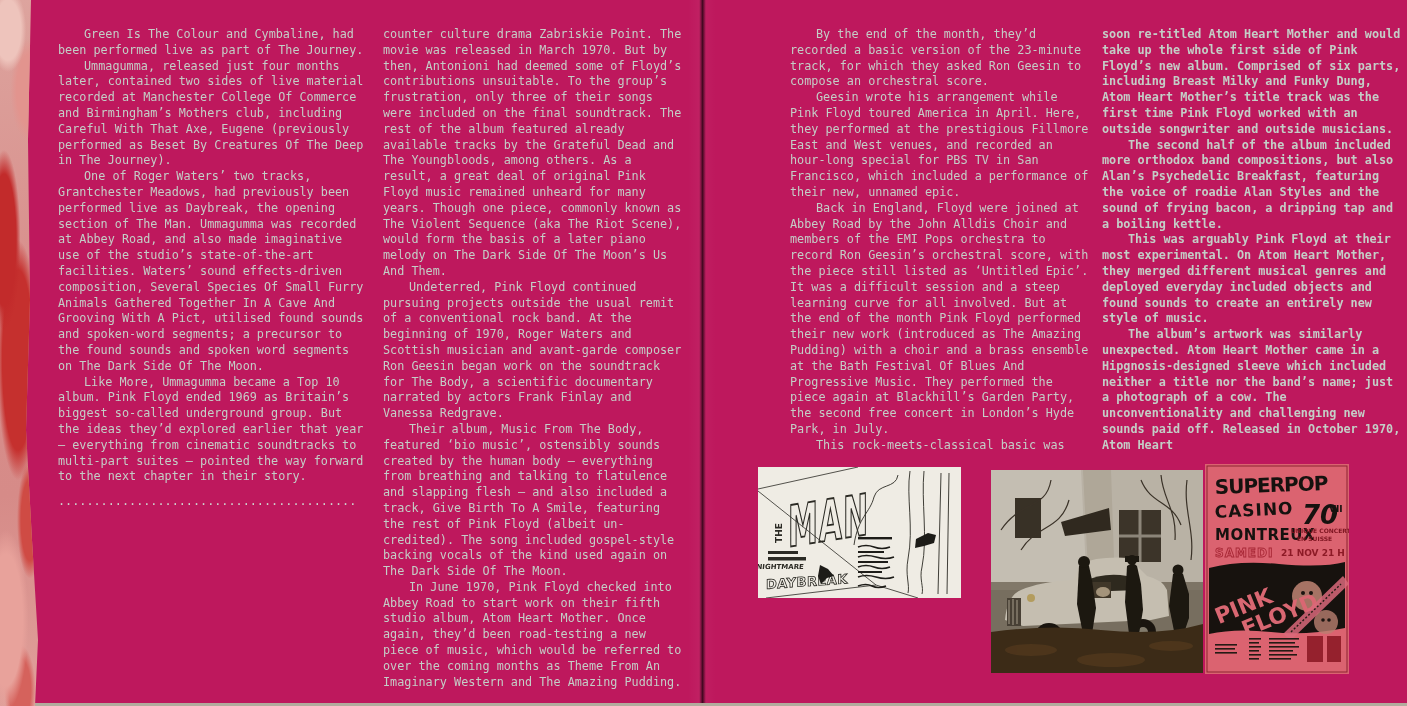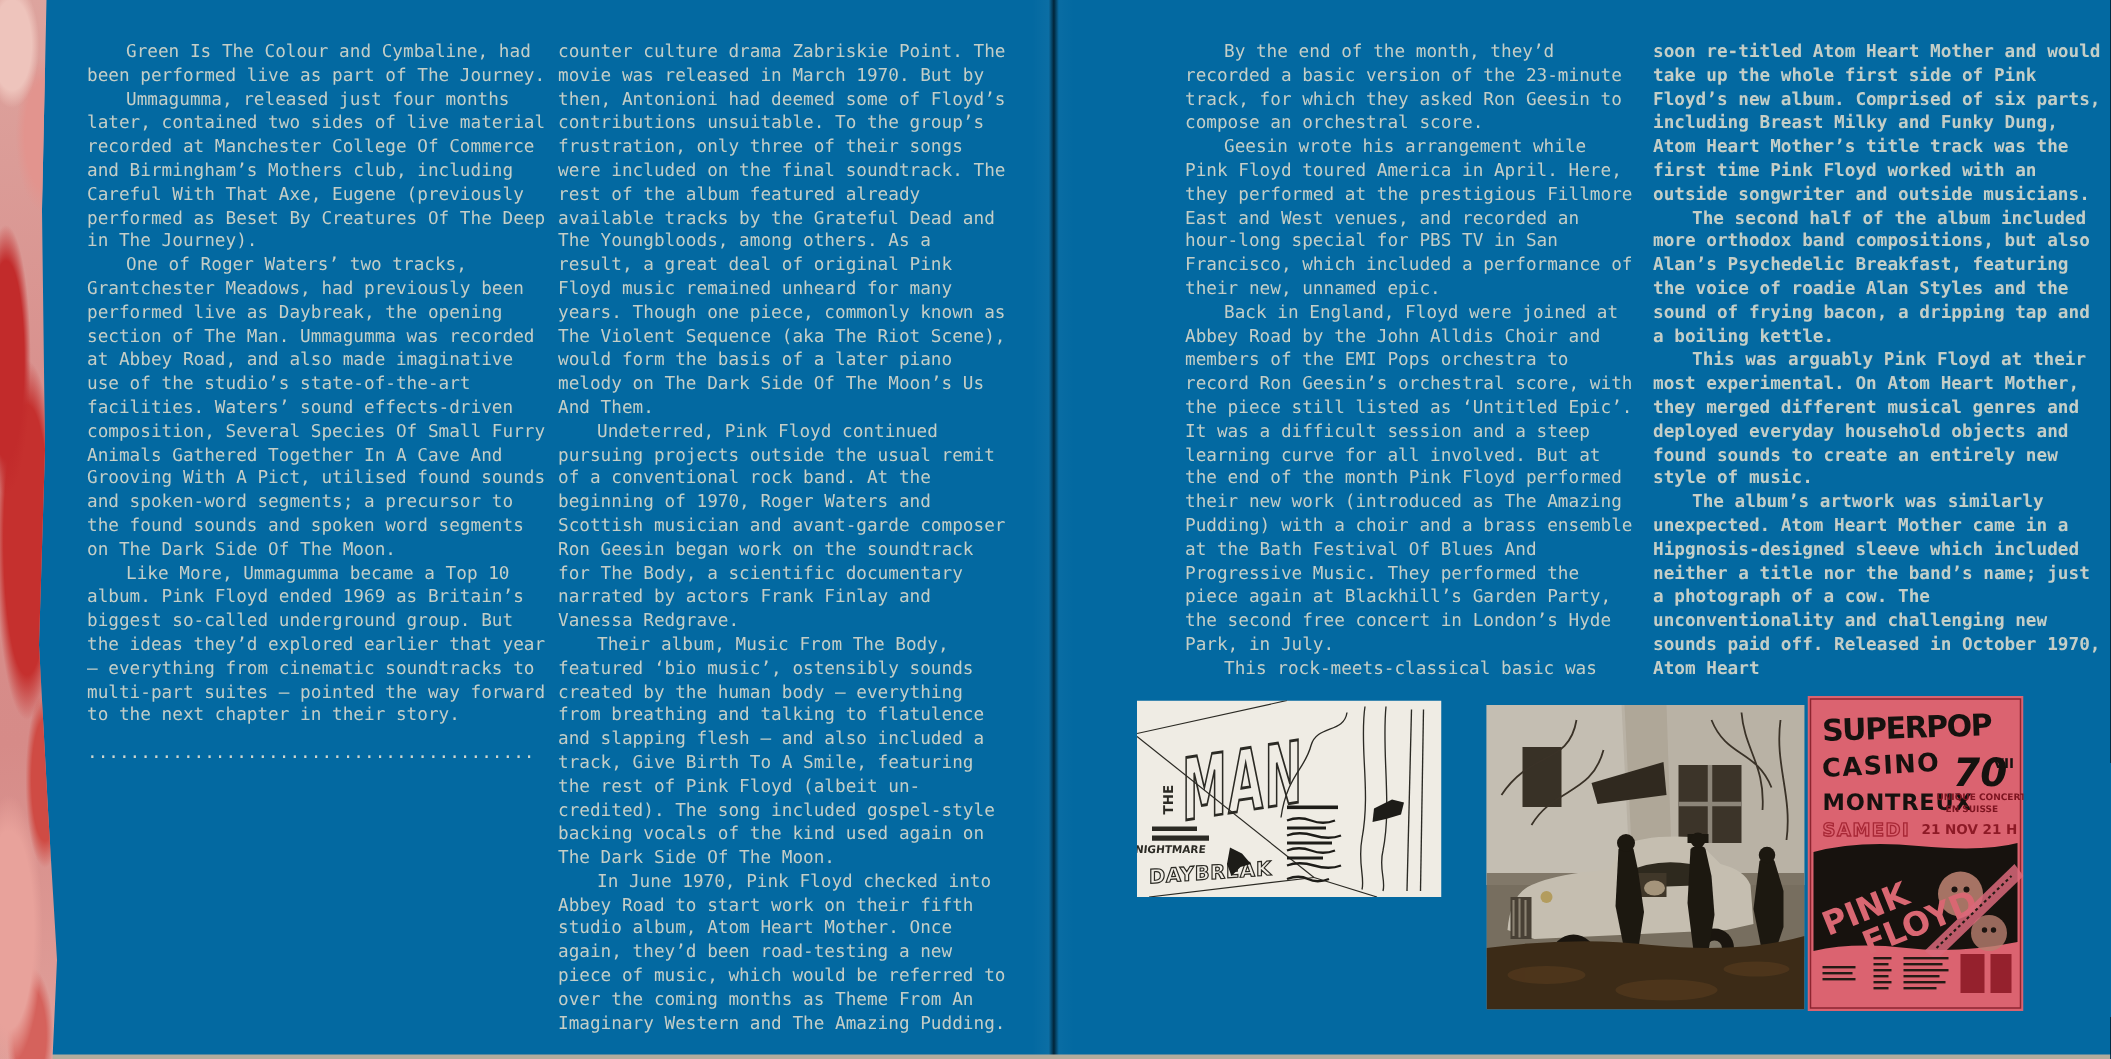--- a/index.html
+++ b/index.html
@@ -1,18 +1,18 @@
 <!DOCTYPE html>
 <html><head>
 <meta charset="utf-8">
 <style>
   html,body{margin:0;padding:0;background:#000;}
   #stage{
     position:relative;width:1407px;height:706px;overflow:hidden;
-    background:#0369a1;
+    background:#be185d;
     font-family:"DejaVu Sans Mono","Liberation Mono",monospace;
   }
   
   #marble{
     position:absolute;left:0;top:0;width:40px;height:706px;z-index:5;
     clip-path:polygon(0px 0px,31px 0px,28px 140px,30px 300px,26px 430px,32px 540px,38px 640px,35px 706px,0px 706px);
     background:
       radial-gradient(26px 60px at 8px 30px,  #eec4bc 0 50%, rgba(0,0,0,0) 70%),
       radial-gradient(30px 80px at 30px 90px, #e2948e 0 45%, rgba(0,0,0,0) 65%),
       radial-gradient(22px 120px at 4px 240px,#c22b2b 0 55%, rgba(0,0,0,0) 75%),
@@ -34,21 +34,21 @@
   .col{
     position:absolute;top:27px;color:#c4cec7;font-size:11.8px;line-height:15.8px;
     letter-spacing:0;text-rendering:optimizeLegibility;
   }
   .col p{margin:0;}
   .col p.indent{text-indent:26px;}
   .dots{
     margin:9px 0 10px 0;color:#ccd5ce;white-space:nowrap;overflow:hidden;
   }
   #col1{left:58px;width:306px;}
-  #col2{left:372px;width:302px;}
+  #col2{left:383px;width:302px;}
   #col3{left:790px;width:302px;}
   #col4{left:1102px;width:300px;font-weight:bold;}
   .art{position:absolute;z-index:3;display:block;}
   #flyer{left:758px;top:467px;width:203px;height:131px;}
   #photo{left:991px;top:470px;width:212px;height:203px;}
   #poster{left:1205px;top:464px;width:144px;height:210px;}
   svg text{font-family:"DejaVu Sans","Liberation Sans",sans-serif;}
 </style>
 </head>
 <body>
@@ -77,21 +77,21 @@
   <div class="col" id="col3">
     <p class="indent">By the end of the month, they’d recorded a basic version of the 23-minute track, for which they asked Ron Geesin to compose an orchestral score.</p>
     <p class="indent">Geesin wrote his arrangement while Pink Floyd toured America in April. Here, they performed at the prestigious Fillmore East and West venues, and recorded an hour-long special for PBS TV in San Francisco, which included a performance of their new, unnamed epic.</p>
     <p class="indent">Back in England, Floyd were joined at Abbey Road by the John Alldis Choir and members of the EMI Pops orchestra to record Ron Geesin’s orchestral score, with the piece still listed as ‘Untitled Epic’. It was a difficult session and a steep learning curve for all involved. But at the end of the month Pink Floyd performed their new work (introduced as The Amazing Pudding) with a choir and a brass ensemble at the Bath Festival Of Blues And Progressive Music. They performed the piece again at Blackhill’s Garden Party, the second free concert in London’s Hyde Park, in July.</p>
     <p class="indent">This rock-meets-classical basic was</p>
   </div>
 
   <div class="col" id="col4">
     <p>soon re-titled Atom Heart Mother and would take up the whole first side of Pink Floyd’s new album. Comprised of six parts, including Breast Milky and Funky Dung, Atom Heart Mother’s title track was the first time Pink Floyd worked with an outside songwriter and outside musicians.</p>
     <p class="indent">The second half of the album included more orthodox band compositions, but also Alan’s Psychedelic Breakfast, featuring the voice of roadie Alan Styles and the sound of frying bacon, a dripping tap and a boiling kettle.</p>
-    <p class="indent">This was arguably Pink Floyd at their most experimental. On Atom Heart Mother, they merged different musical genres and deployed everyday household objects and found sounds to create an entirely new style of music.</p>
+    <p class="indent">This was arguably Pink Floyd at their most experimental. On Atom Heart Mother, they merged different musical genres and deployed everyday included objects and found sounds to create an entirely new style of music.</p>
     <p class="indent">The album’s artwork was similarly unexpected. Atom Heart Mother came in a Hipgnosis-designed sleeve which included neither a title nor the band’s name; just a photograph of a cow. The unconventionality and challenging new sounds paid off. Released in October 1970, Atom Heart</p>
   </div>
 
   <svg id="flyer" class="art" viewBox="0 0 203 131">
     <rect x="0" y="0" width="203" height="131" fill="#efece4"></rect>
     <g stroke="#2b2a24" stroke-width="0.8" fill="none">
       <line x1="0" y1="22" x2="100" y2="0"></line>
       <line x1="0" y1="24" x2="118" y2="118"></line>
       <line x1="8" y1="131" x2="118" y2="118"></line>
       <line x1="118" y1="118" x2="160" y2="131"></line>

